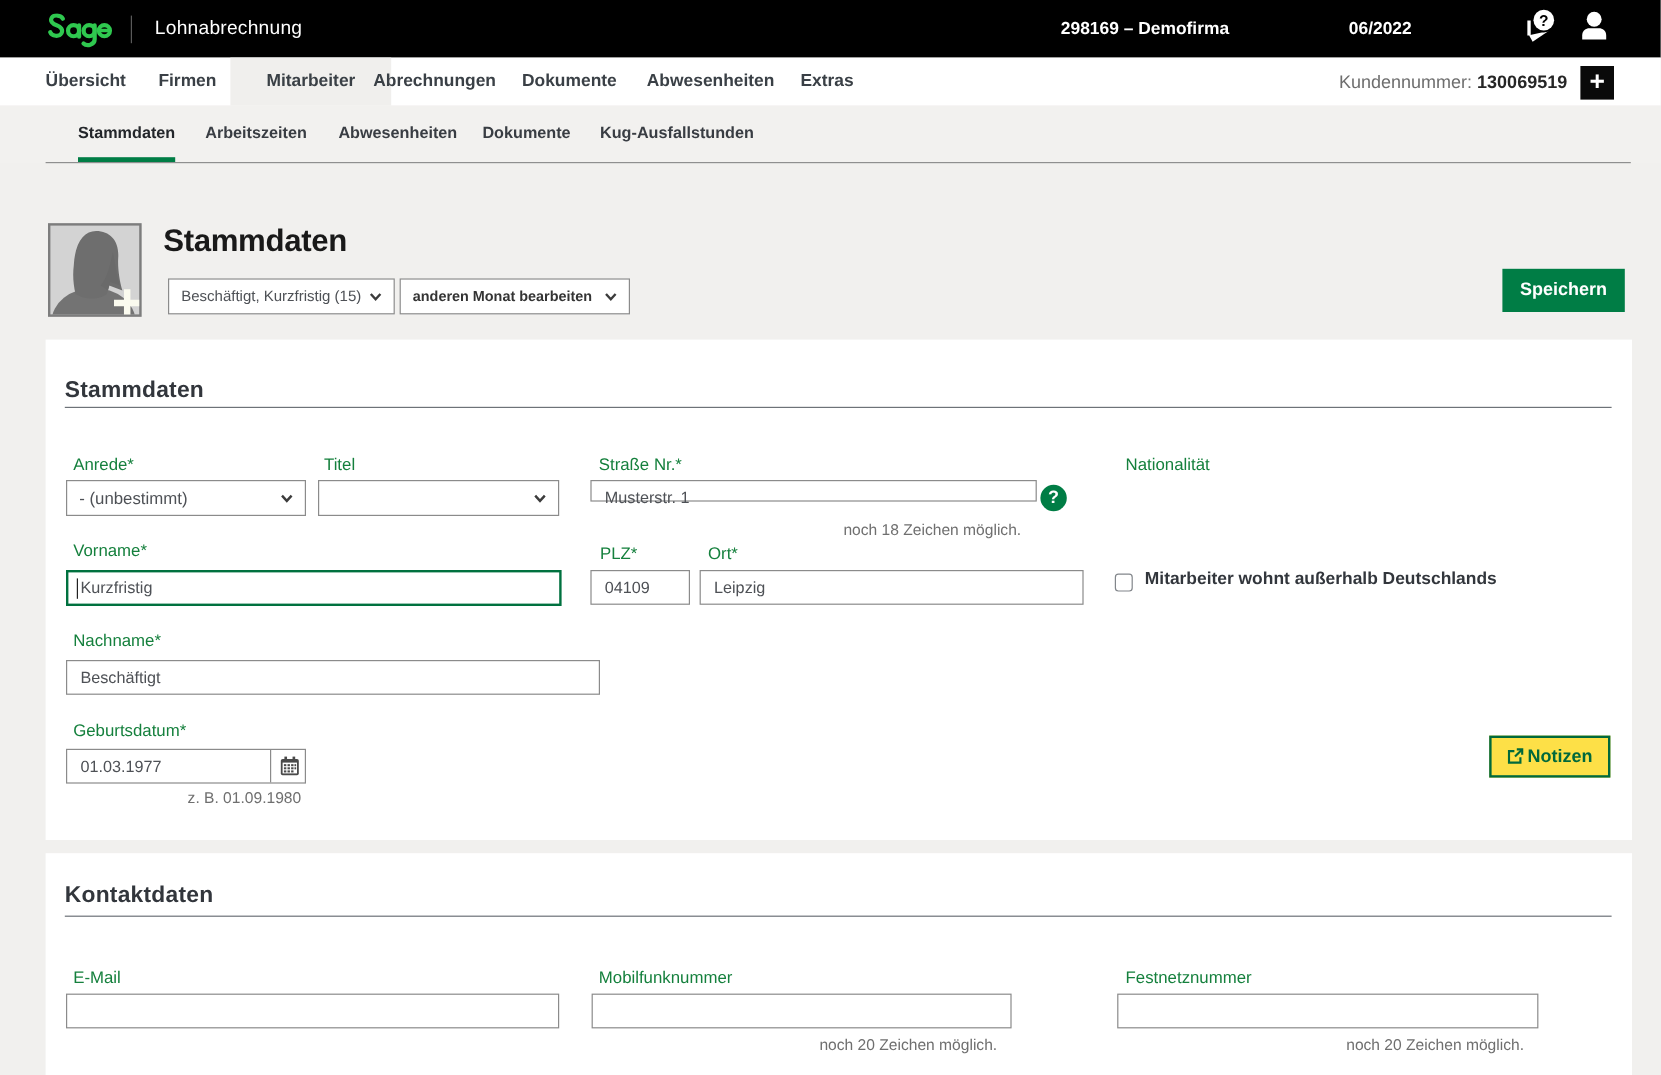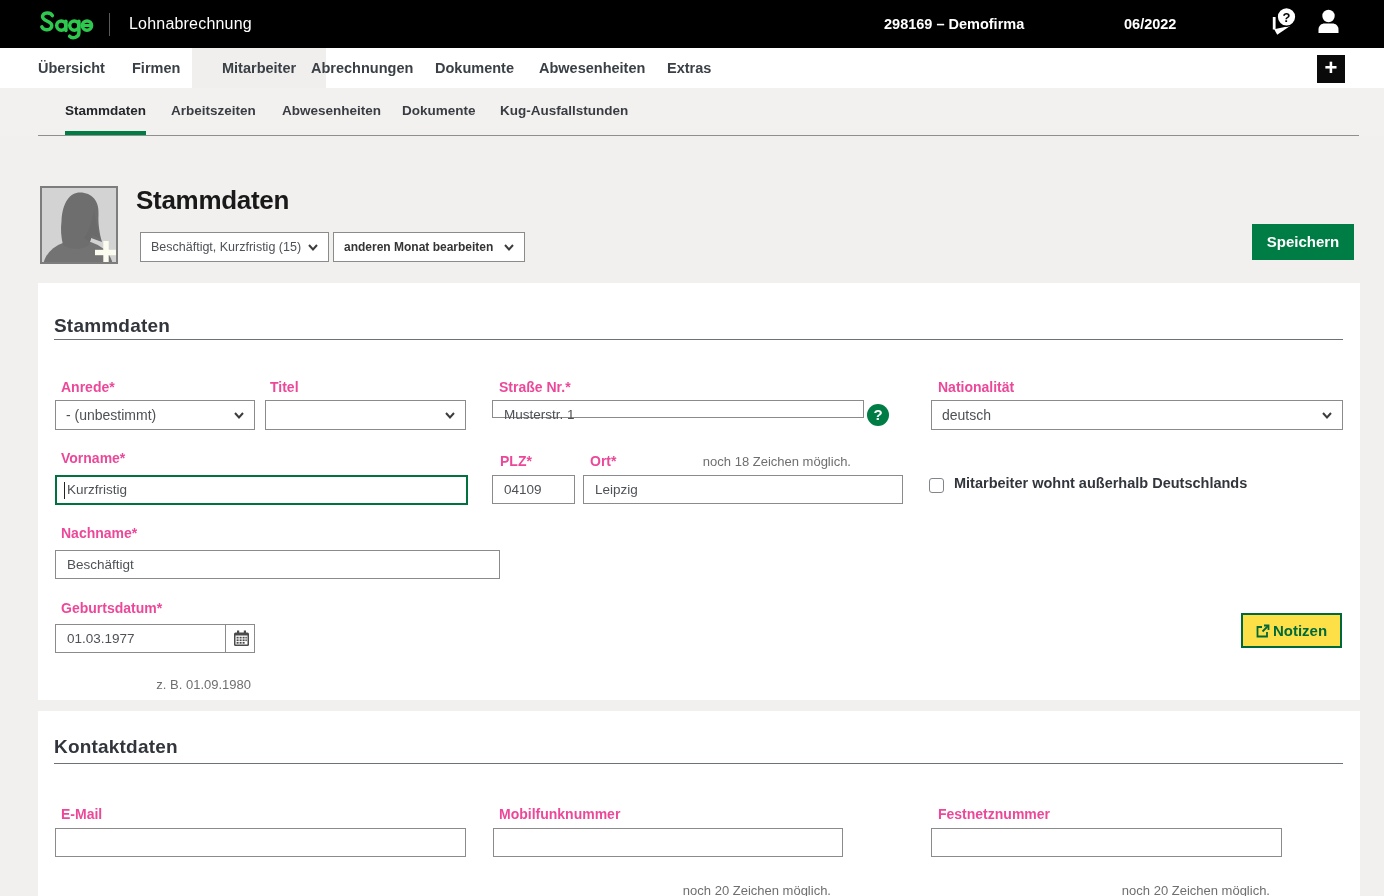--- a/index.html
+++ b/index.html
@@ -40,24 +40,24 @@
 
   #btn-save { position:absolute; left:1252px; top:224px; width:102px; height:36px; background:#007d45; color:#fff; font-size:15px; font-weight:bold; text-align:center; line-height:36px; }
 
   
   .card { position:absolute; left:38px; width:1322px; background:#fff; }
   #card1 { top:283px; height:417px; }
   #card2 { top:711px; height:200px; }
   .card h2 { position:absolute; left:16px; font-size:19px; font-weight:bold; color:#32363c; letter-spacing:0.2px; }
   .carddiv { position:absolute; left:16px; width:1289px; height:1px; background:#6d7278; }
 
-  .lbl { position:absolute; font-size:14px; font-weight:bold; color:#ec4899; white-space:nowrap; }
+  .lbl { position:absolute; font-size:14px; font-weight:normal; color:#15803d; white-space:nowrap; }
   .inp { position:absolute; background:#fff; border:1px solid #8b8b8b; font-size:13.5px; color:#4e5156; }
   .inp .txt { position:absolute; left:11px; top:0; line-height:27px; white-space:nowrap; }
-  .hint { position:absolute; font-size:13px; color:#6f6f6f; white-space:nowrap;margin-top:20px; }
+  .hint { position:absolute; font-size:13px; color:#6f6f6f; white-space:nowrap; }
 
   #help-strasse { position:absolute; left:829px; top:121px; width:22px; height:22px; border-radius:50%; background:#007d45; color:#fff; font-size:15px; font-weight:bold; text-align:center; line-height:22px; }
 
   #cb { position:absolute; left:891px; top:195px; width:15px; height:15px; border:1px solid #82868b; border-radius:3px; background:#fff; }
   #cb-lbl { position:absolute; left:916px; top:192px; font-size:14.5px; font-weight:bold; color:#32363c; }
 
   #date-btn { position:absolute; left:169px; top:0; width:30px; height:27px; border-left:1px solid #8b8b8b; }
   #btn-notizen { position:absolute; left:1203px; top:330px; width:101px; height:35px; border:2px solid #00693c; background:#fde047; color:#00693c; font-size:15px; font-weight:bold; text-align:center; line-height:31px; }
   .caret { position:absolute; left:7px; top:5px; width:1px; height:17px; background:#222; }
 </style>
@@ -97,20 +97,21 @@
   </div>
 
   <div id="nav">
     <span class="it" style="left:38px">Übersicht</span>
       <span class="it" style="left:132px">Firmen</span>
       <span class="it act" style="left:192px;padding:0 30px">Mitarbeiter</span>
       <span class="it" style="left:311px">Abrechnungen</span>
       <span class="it" style="left:435px">Dokumente</span>
       <span class="it" style="left:539px">Abwesenheiten</span>
       <span class="it" style="left:667px">Extras</span>
+    <div class="kd">Kundennummer: <b>130069519</b></div>
     <div class="plus">+</div>
   </div>
 
   <div id="tabs">
     <div class="inner">
       <span class="t act" style="left:27px">Stammdaten</span>
       <span class="t" style="left:133px">Arbeitszeiten</span>
       <span class="t" style="left:244px">Abwesenheiten</span>
       <span class="t" style="left:364px">Dokumente</span>
       <span class="t" style="left:462px">Kug-Ausfallstunden</span>
@@ -161,26 +162,20 @@
     </div>
     <div class="selbox" style="left:227px;top:117px;width:201px;height:30px;font-size:14px">
       <svg class="chev" viewBox="0 0 12 12">
           <path d="M2 4 L6 8.4 L10 4" fill="none" stroke="#3c3c3c" stroke-width="2"></path>
         </svg>
     </div>
     <div class="inp" style="left:454px;top:117px;width:372px;height:18px">
         <span class="txt" style="line-height:28px">Musterstr. 1</span>
       </div>
     <div id="help-strasse">?</div>
-    <div class="selbox" style="left:893px;top:117px;width:412px;height:30px;font-size:14px">
-      <span class="txt">deutsch</span>
-      <svg class="chev" viewBox="0 0 12 12">
-          <path d="M2 4 L6 8.4 L10 4" fill="none" stroke="#3c3c3c" stroke-width="2"></path>
-        </svg>
-    </div>
     <div class="hint" style="right:509px;top:151px">noch 18 Zeichen möglich.</div>
 
     <div class="lbl" style="left:23px;top:167px">Vorname*</div>
     <div class="lbl" style="left:462px;top:170px">PLZ*</div>
     <div class="lbl" style="left:552px;top:170px">Ort*</div>
 
     <div class="inp" style="left:17px;top:192px;width:413px;height:30px;border:2px solid #00713f">
         <span class="txt" style="line-height:26px;left:10px">Kurzfristig</span>
         <span class="caret"></span>
       </div>

